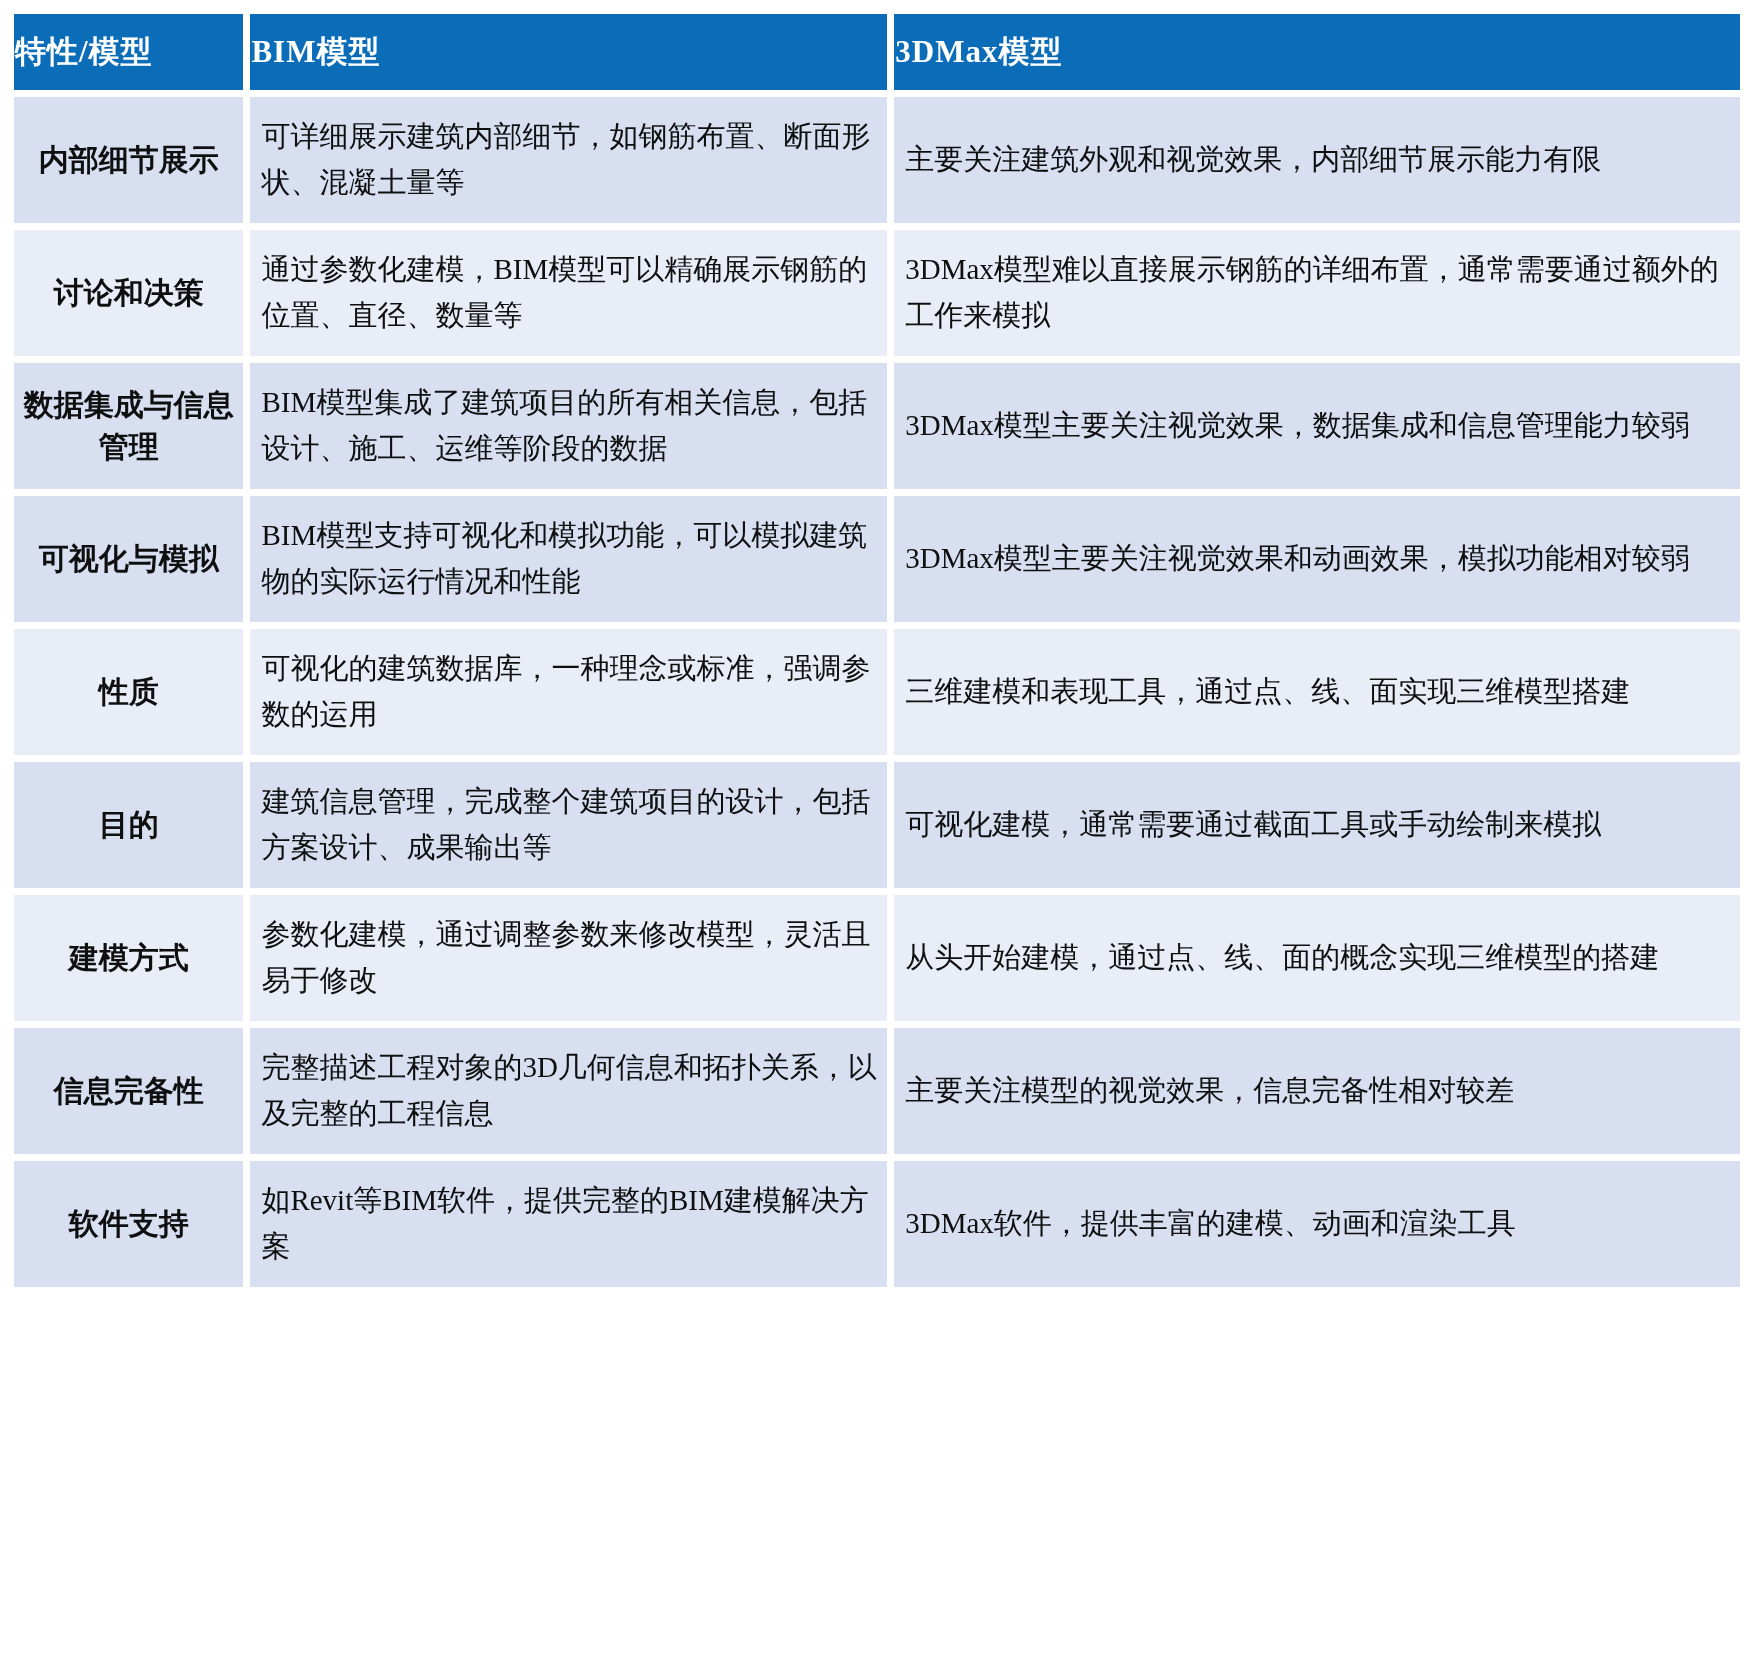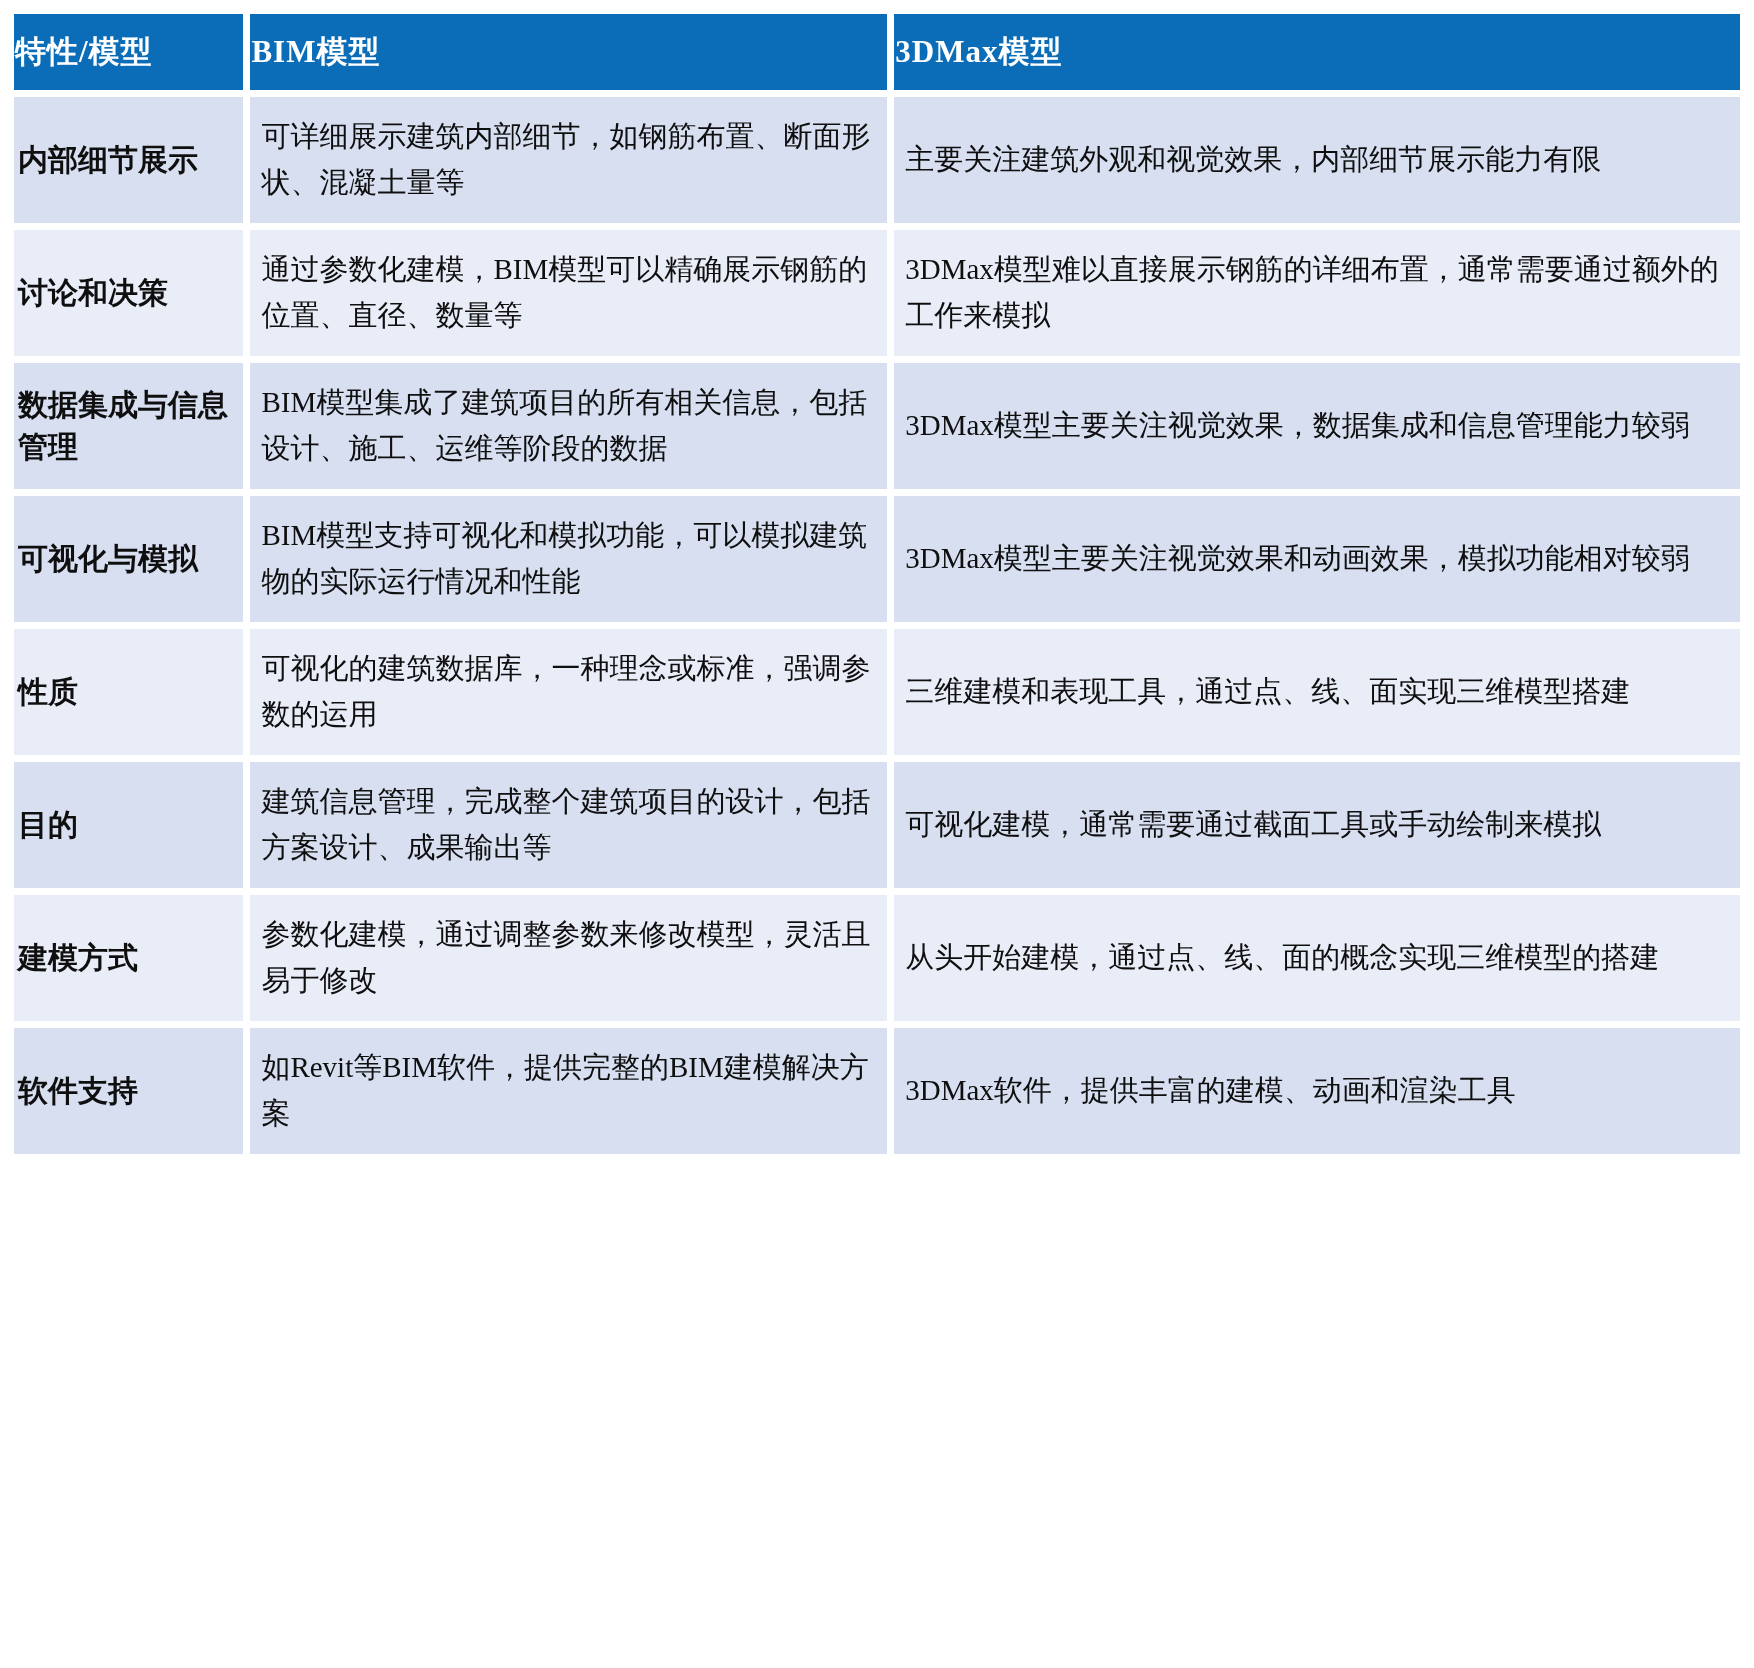--- a/index.html
+++ b/index.html
@@ -40,20 +40,21 @@
     letter-spacing:1px;
   }
   tr.row-dark td{background:var(--row-dark);}
   tr.row-light td{background:var(--row-light);}
   td{
     vertical-align:middle;
     height:114px;
     padding:6px 8px;
   }
   td.label-cell{
+    text-align:center;
     font-weight:bold;
     font-size:30px;
     line-height:1.4;
     padding:4px 4px;
   }
   td.body-cell{
     text-align:left;
     font-size:29px;
     line-height:1.58;
     padding-left:11px;
@@ -107,18 +108,23 @@
         <td class="label-cell">目的</td>
         <td class="body-cell">建筑信息管理，完成整个建筑项目的设计，包括方案设计、成果输出等</td>
         <td class="body-cell">可视化建模，通常需要通过截面工具或手动绘制来模拟</td>
       </tr>
       <tr class="row-light">
         <td class="label-cell">建模方式</td>
         <td class="body-cell">参数化建模，通过调整参数来修改模型，灵活且易于修改</td>
         <td class="body-cell">从头开始建模，通过点、线、面的概念实现三维模型的搭建</td>
       </tr>
       <tr class="row-dark">
+        <td class="label-cell">信息完备性</td>
+        <td class="body-cell">完整描述工程对象的3D几何信息和拓扑关系，以及完整的工程信息</td>
+        <td class="body-cell">主要关注模型的视觉效果，信息完备性相对较差</td>
+      </tr>
+      <tr class="row-dark">
         <td class="label-cell">软件支持</td>
         <td class="body-cell">如Revit等BIM软件，提供完整的BIM建模解决方案</td>
         <td class="body-cell">3DMax软件，提供丰富的建模、动画和渲染工具</td>
       </tr>
     </tbody>
 </table>
 
 </body></html>

